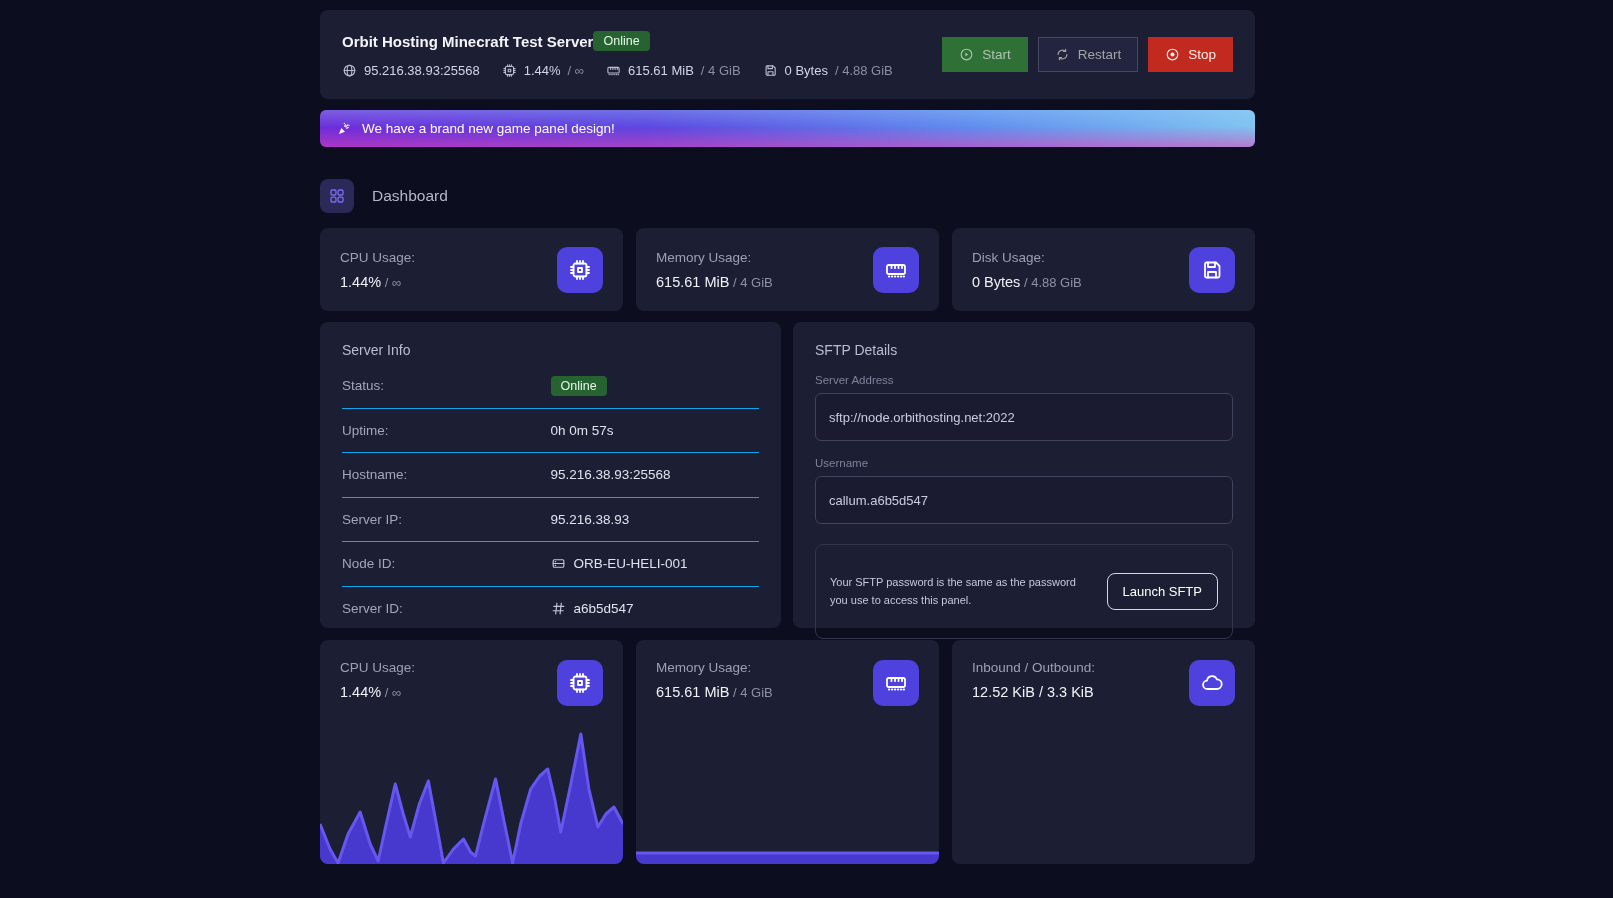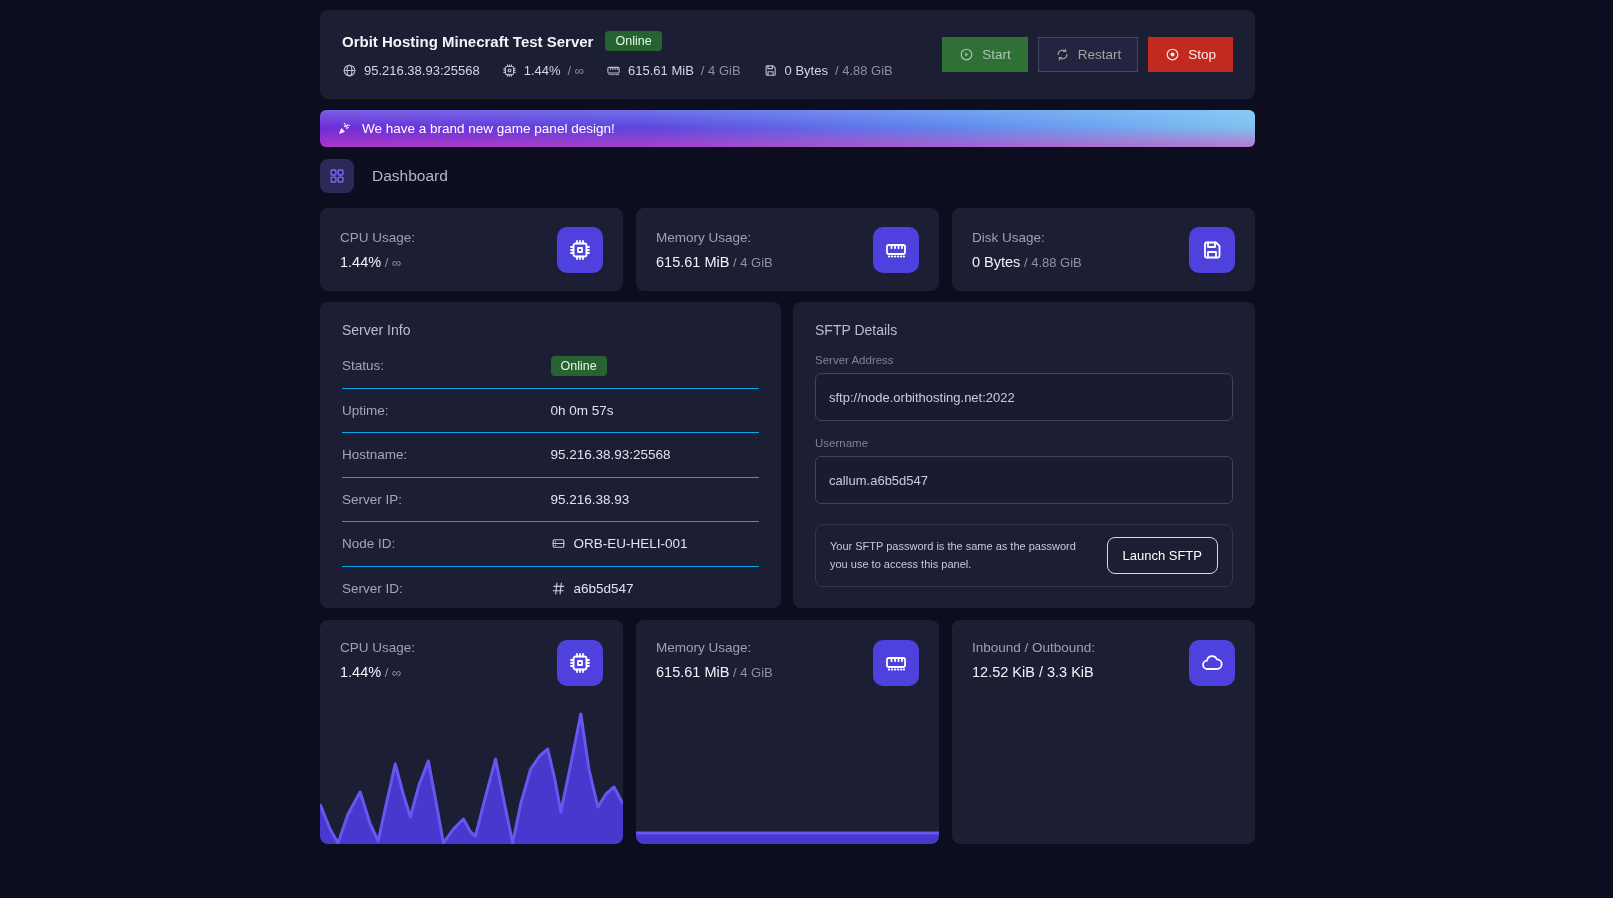--- a/index.html
+++ b/index.html
@@ -11,21 +11,21 @@
     overflow:hidden;
   }
   .page { width:935px; margin-left:320px; padding-top:10px; }
 
   
   .header-card {
     background:#1c1e33; border-radius:8px; height:89px;
     display:flex; align-items:center; justify-content:space-between;
     padding:0 22px;
   }
-  .title-row { display:flex; align-items:center; gap:12px; }
+  .title-row { display:flex; align-items:center; }
   .server-title { font-size:15px; font-weight:bold; color:#f4f5fa; }
   .badge-online {
     background:#266331; color:#e3f8e7; font-size:12.5px;
     padding:3px 10px; border-radius:4px;
   }
   .header-stats { display:flex; align-items:center; gap:22px; margin-top:12px; }
   .hstat { display:flex; align-items:center; gap:7px; font-size:13px; color:#d2d5e6; }
   .hstat .ic { color:#b9bdd3; display:flex; }
   .hstat .ic svg { width:15px; height:15px; }
   .dim { color:#8a8ea6; }
@@ -46,21 +46,21 @@
     display:flex; align-items:center; gap:10px; padding:0 16px;
     color:#ffffff; font-size:13.5px;
     background-image:
       linear-gradient(to top, rgba(225,64,180,.55), rgba(225,64,180,0) 55%),
       linear-gradient(to bottom, rgba(160,215,250,.30), rgba(160,215,250,0) 50%),
       linear-gradient(90deg,#6c2bd9 0%,#5b45e0 35%,#5f8cee 70%,#7fc3f0 100%);
   }
   .banner svg { width:16px; height:16px; }
 
   
-  .page-head { margin-top:12px; display:flex; align-items:center; gap:18px; }
+  .page-head { margin-top:32px; display:flex; align-items:center; gap:18px; }
   .page-head-badge {
     width:34px; height:34px; border-radius:8px; background:#2b2957;
     display:flex; align-items:center; justify-content:center; color:#7a6cf5;
   }
   .page-head-badge svg { width:18px; height:18px; }
   .page-head-title { font-size:15.5px; color:#b3b7c9; }
 
   
   .cards3 { display:grid; grid-template-columns:1fr 1fr 1fr; gap:13px; margin-top:15px; }
   .stat-card {
@@ -99,21 +99,21 @@
 
   .sftp-label { font-size:11.5px; color:#7e829b; margin-top:16px; }
   .sftp-input {
     margin-top:7px; width:100%; height:48px; background:#1a1b30;
     border:1px solid #40425e; border-radius:6px; color:#c9ccdd;
     font-size:13px; padding:0 13px; font-family:inherit;
   }
   .sftp-note {
     margin-top:20px; border:1px solid #33354e; border-radius:8px;
     display:flex; align-items:center; justify-content:space-between;
-    padding:12px 14px; gap:14px;
+    padding:28px 14px; gap:14px;
   }
   .sftp-note-text { font-size:11px; color:#c6c9da; line-height:1.55; max-width:285px; }
   .btn-launch {
     background:transparent; border:1px solid #d4d7e8; color:#ffffff;
     font-size:13px; border-radius:8px; padding:10px 15px; cursor:pointer;
     font-family:inherit; white-space:nowrap;
   }
 
   
   .cards3.bottom { margin-top:12px; }

